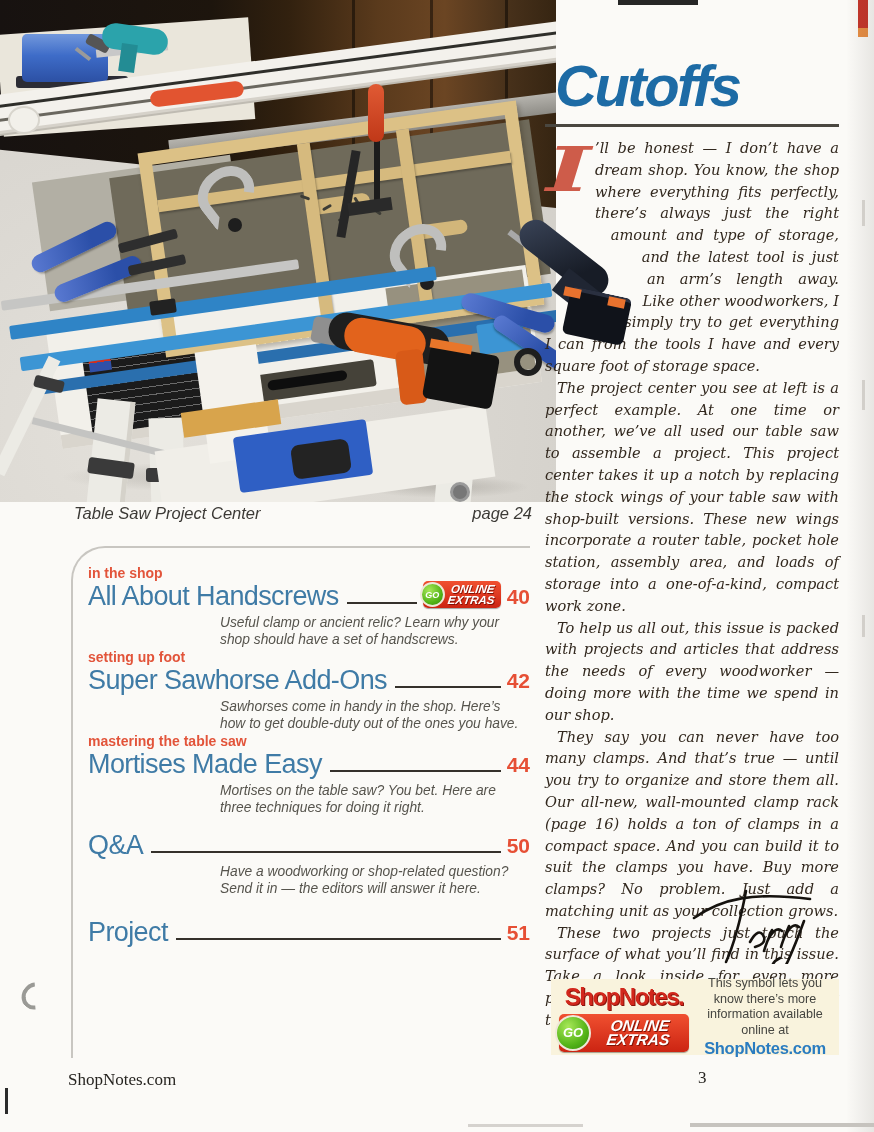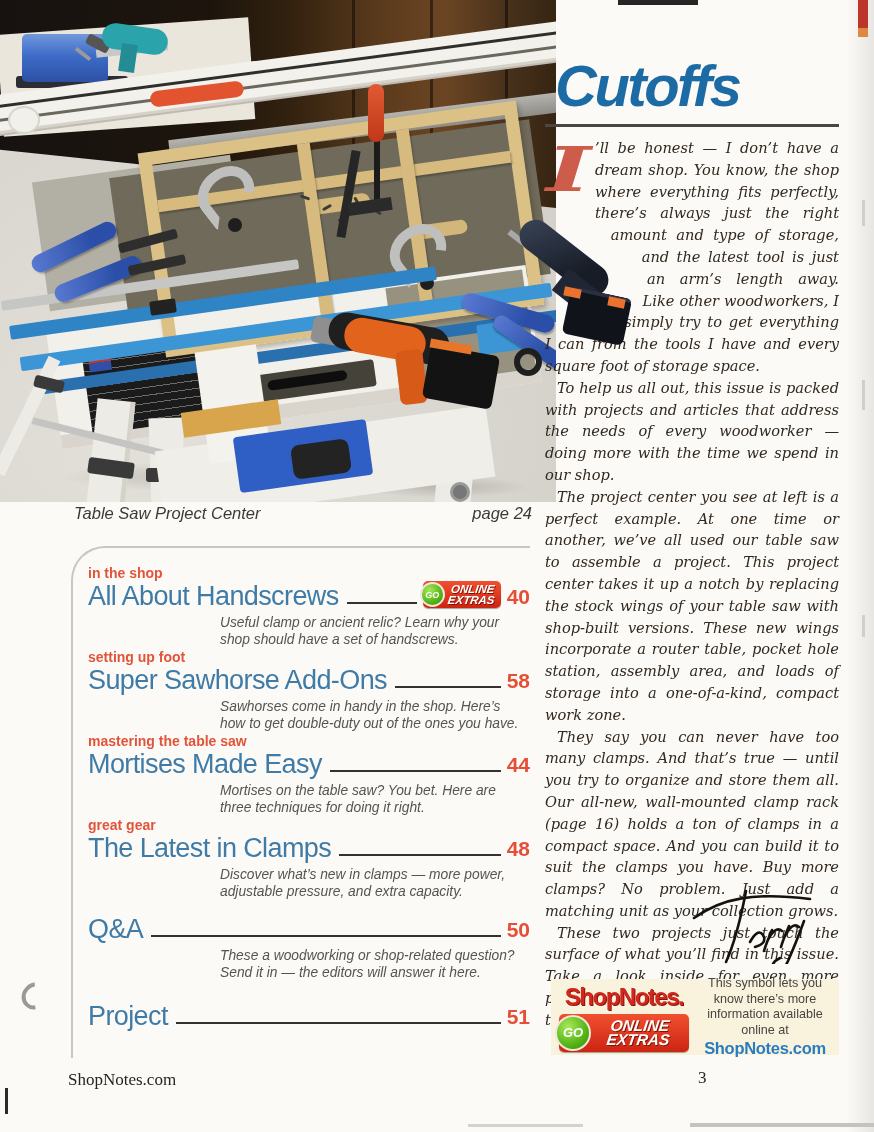--- a/index.html
+++ b/index.html
@@ -293,74 +293,65 @@
         <span class="toc-page">40</span>
       </div>
       <div class="toc-desc">Useful clamp or ancient relic? Learn why your shop should have a set of handscrews.</div>
     </div>
 
     <div class="toc-row">
       <div class="toc-kicker">setting up foot</div>
       <div class="title-row">
         <span class="toc-title">Super Sawhorse Add-Ons</span>
         <span class="leader"></span>
-        <span class="toc-page">58</span>
+        <span class="toc-page">42</span>
       </div>
       <div class="toc-desc">Sawhorses come in handy in the shop. Here’s how to get double-duty out of the ones you have.</div>
     </div>
 
     <div class="toc-row">
       <div class="toc-kicker">mastering the table saw</div>
       <div class="title-row">
         <span class="toc-title">Mortises Made Easy</span>
         <span class="leader"></span>
         <span class="toc-page">44</span>
       </div>
       <div class="toc-desc">Mortises on the table saw? You bet. Here are three techniques for doing it right.</div>
     </div>
 
-    <div class="toc-row">
-      <div class="toc-kicker">great gear</div>
-      <div class="title-row">
-        <span class="toc-title">The Latest in Clamps</span>
-        <span class="leader"></span>
-        <span class="toc-page">48</span>
-      </div>
-      <div class="toc-desc">Discover what’s new in clamps — more power, adjustable pressure, and extra capacity.</div>
-    </div>
 
     <div class="toc-row qa">
       <div class="title-row">
         <span class="toc-title">Q&amp;A</span>
         <span class="leader"></span>
         <span class="toc-page">50</span>
       </div>
-      <div class="toc-desc">These a woodworking or shop-related question? Send it in — the editors will answer it here.</div>
+      <div class="toc-desc">Have a woodworking or shop-related question? Send it in — the editors will answer it here.</div>
     </div>
 
     <div class="toc-row sources">
       <div class="title-row">
         <span class="toc-title">Project</span>
         <span class="leader"></span>
         <span class="toc-page">51</span>
       </div>
     </div>
   </div>
 
   <div class="col">
     <h1>Cutoffs</h1>
     <div class="rule"></div>
     <div class="col-body">
       <span class="dropcap-float">
           <span class="dropcap">I</span>
         </span>
       <span class="drill-float"></span>
       <p>’ll be honest — I don’t have a dream shop. You know, the shop where everything fits perfectly, there’s always just the right amount and type of storage, and the latest tool is just an arm’s length away. Like other woodworkers, I simply try to get everything I can from the tools I have and every square foot of storage space.</p>
+      <p>The project center you see at left is a perfect example. At one time or another, we’ve all used our table saw to assemble a project. This project center takes it up a notch by replacing the stock wings of your table saw with shop-built versions. These new wings incorporate a router table, pocket hole station, assembly area, and loads of storage into a one-of-a-kind, compact work zone.</p>
       <p>To help us all out, this issue is packed with projects and articles that address the needs of every woodworker — doing more with the time we spend in our shop.</p>
-      <p>The project center you see at left is a perfect example. At one time or another, we’ve all used our table saw to assemble a project. This project center takes it up a notch by replacing the stock wings of your table saw with shop-built versions. These new wings incorporate a router table, pocket hole station, assembly area, and loads of storage into a one-of-a-kind, compact work zone.</p>
       <p>They say you can never have too many clamps. And that’s true — until you try to organize and store them all. Our all-new, wall-mounted clamp rack (page 16) holds a ton of clamps in a compact space. And you can build it to suit the clamps you have. Buy more clamps? No problem. Just add a matching unit as your collection grows.</p>
       <p>These two projects just touch the surface of what you’ll find in this issue. Take a look inside for even more projects, tips, and techniques to get the most out of your shop.</p>
     </div>
   </div>
 
   <div class="signature">
     <span class="visually-hidden">Terry</span>
     <svg width="130" height="78" viewBox="0 0 130 78">
       <g fill="none" stroke="#15120e" stroke-width="2.6" stroke-linecap="round">
         <path d="M6,32 C34,12 66,6 122,13"></path>

